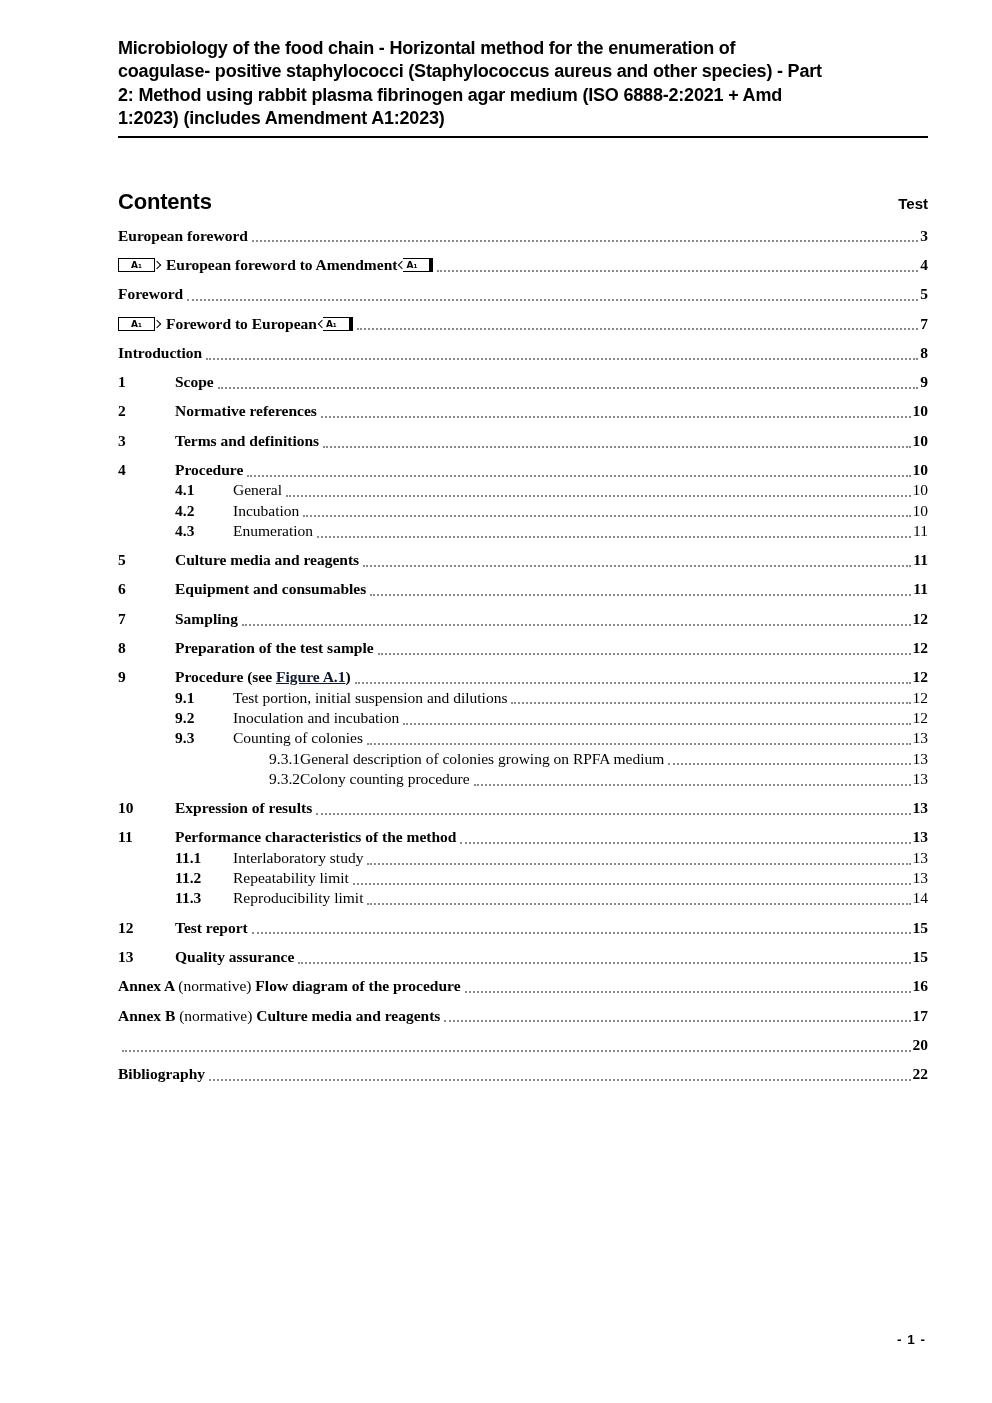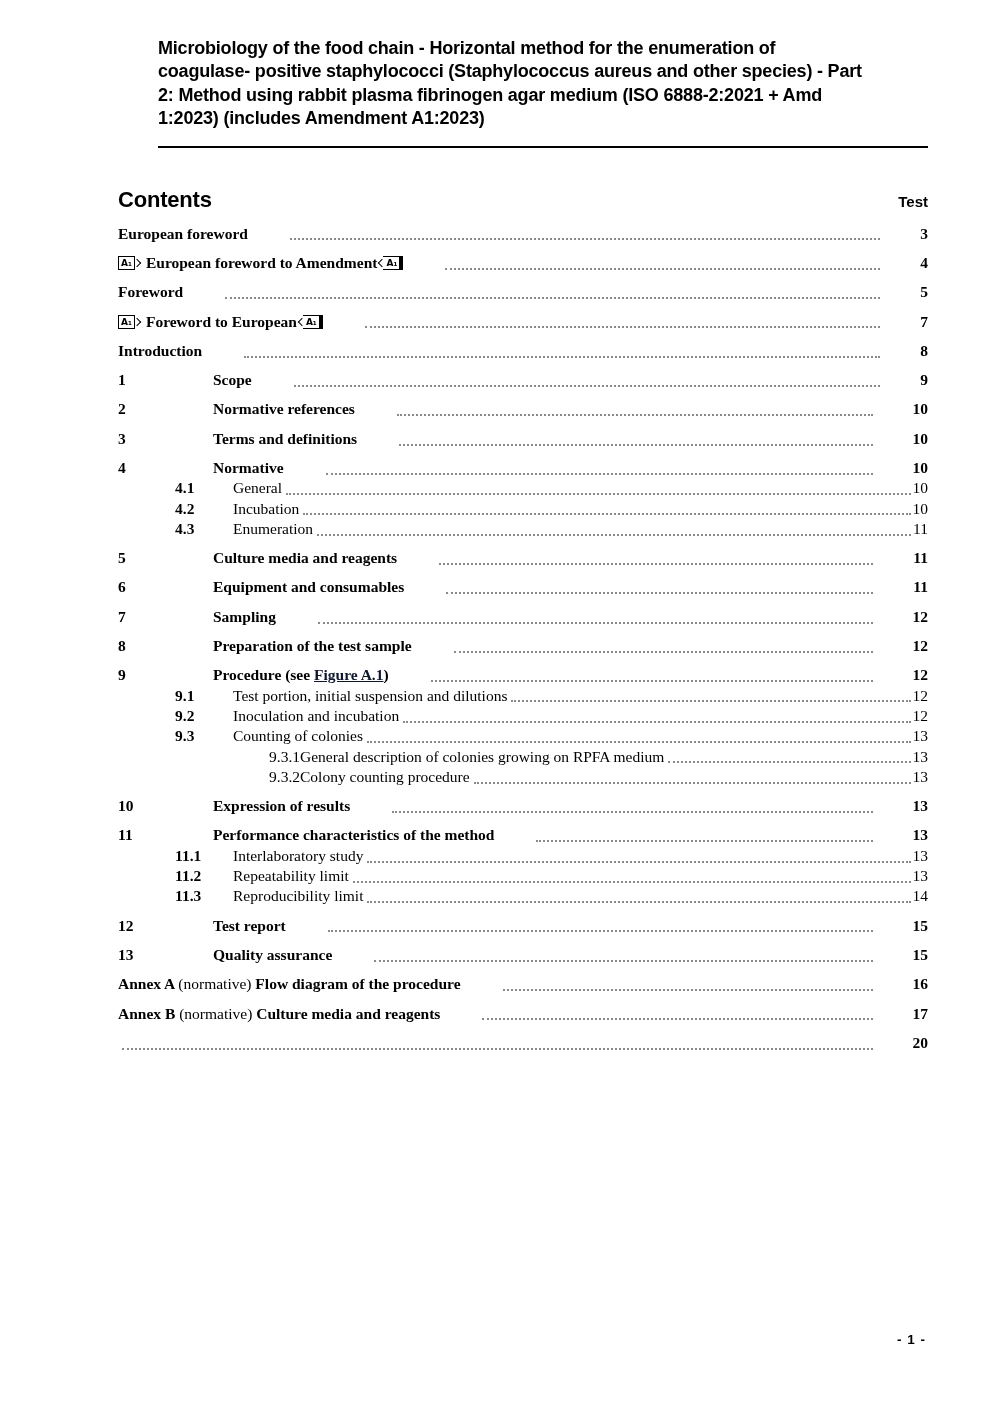--- a/index.html
+++ b/index.html
@@ -14,53 +14,52 @@
   .doc-title {
     margin-top:95px;
     font-family:"Liberation Sans","DejaVu Sans",sans-serif;
     font-weight:bold; font-size:24px; line-height:28px; letter-spacing:-0.3px;
   }
   .doc-subtitle {
     margin-top:37px;
     font-family:"Liberation Sans","DejaVu Sans",sans-serif;
     font-weight:bold; font-size:18px; line-height:23.4px; letter-spacing:-0.2px;
     white-space:pre-line;
-    padding-bottom:15px;
+    padding-bottom:5px;
     border-bottom:2px solid #000;
-    margin-left:40px;
   }
 
   
   .contents-header {
     margin-top:40px; display:flex; align-items:baseline; justify-content:space-between;
     font-family:"Liberation Sans","DejaVu Sans",sans-serif; font-weight:bold;
   }
-  .contents-heading { font-size:22px; line-height:24px; letter-spacing:-0.2px; }
+  .contents-heading { font-size:22px; line-height:24px; letter-spacing:-0.2px;margin-top:12px; }
   .page-col-label  { font-size:15px; }
 
   
   .toc { margin-top:12px; }
   .toc-row { display:flex; font-size:15.5px; line-height:20.3px; }
   .toc-row.b { font-weight:bold; }
-  .toc-row.main { margin-top:9px;gap:38px; }
+  .toc-row.main { margin-top:9px; }
   .lvl1 .num { flex:0 0 57px; }
   .lvl2 { padding-left:57px; }  .lvl2 .num { flex:0 0 58px;font-weight:bold; }
   .lvl3 { padding-left:115px;text-align:right; } .lvl3 .num { flex:0 0 67px; }
   .title { flex:0 1 auto; white-space:nowrap; }
   .dots  { flex:1 1 10px; min-width:10px; margin:0 2px 3.5px 4px;
            border-bottom:2px dotted #8a8a8a; }
   .pg    { flex:0 0 auto; }
   .link  { color:#0f172a; text-decoration:underline; font-weight:bold; }
   .nb    { font-weight:normal; }
 
   
   .amd {
     display:inline-block; position:relative;
     font-family:"DejaVu Sans",sans-serif; font-weight:bold;
-    font-size:9px; line-height:10px; padding:1px 2px;
+    font-size:9px; line-height:10px; padding:1px 12px;
     border:1.3px solid #000; vertical-align:2px;
   }
   .amd-start { margin-right:11px; }
   .amd-start::after {
     content:""; position:absolute; right:-6px; top:50%; width:5px; height:5px;
     border-top:1.3px solid #000; border-right:1.3px solid #000;
     transform:translateY(-50%) rotate(45deg);
   }
   .amd-end { margin-left:6px; border-left:none; border-right-width:4px; padding-left:3px; }
   .amd-end::before {
@@ -131,21 +130,21 @@
         <span class="pg">10</span>
       </div>
       <div class="toc-row lvl1 b main">
         <span class="num">3</span>
         <span class="title">Terms and definitions</span>
         <span class="dots"></span>
         <span class="pg">10</span>
       </div>
       <div class="toc-row lvl1 b main">
         <span class="num">4</span>
-        <span class="title">Normative</span>
+        <span class="title">Procedure</span>
         <span class="dots"></span>
         <span class="pg">10</span>
       </div>
       <div class="toc-row lvl2">
         <span class="num">4.1</span>
         <span class="title">General</span>
         <span class="dots"></span>
         <span class="pg">10</span>
       </div>
       <div class="toc-row lvl2">
@@ -269,17 +268,22 @@
       </div>
       <div class="toc-row lvl0 b main">
         <span class="title"><span>Annex B </span><span class="nb">(normative) </span><span>Culture media and reagents</span></span>
         <span class="dots"></span>
         <span class="pg">17</span>
       </div>
       <div class="toc-row lvl0 b main">
         <span class="dots"></span>
         <span class="pg">20</span>
       </div>
+      <div class="toc-row lvl0 b main">
+        <span class="title">Bibliography</span>
+        <span class="dots"></span>
+        <span class="pg">22</span>
+      </div>
     </div>
 
 </div>
 
 <div class="footer">- 1 -</div>
 
 </body></html>

